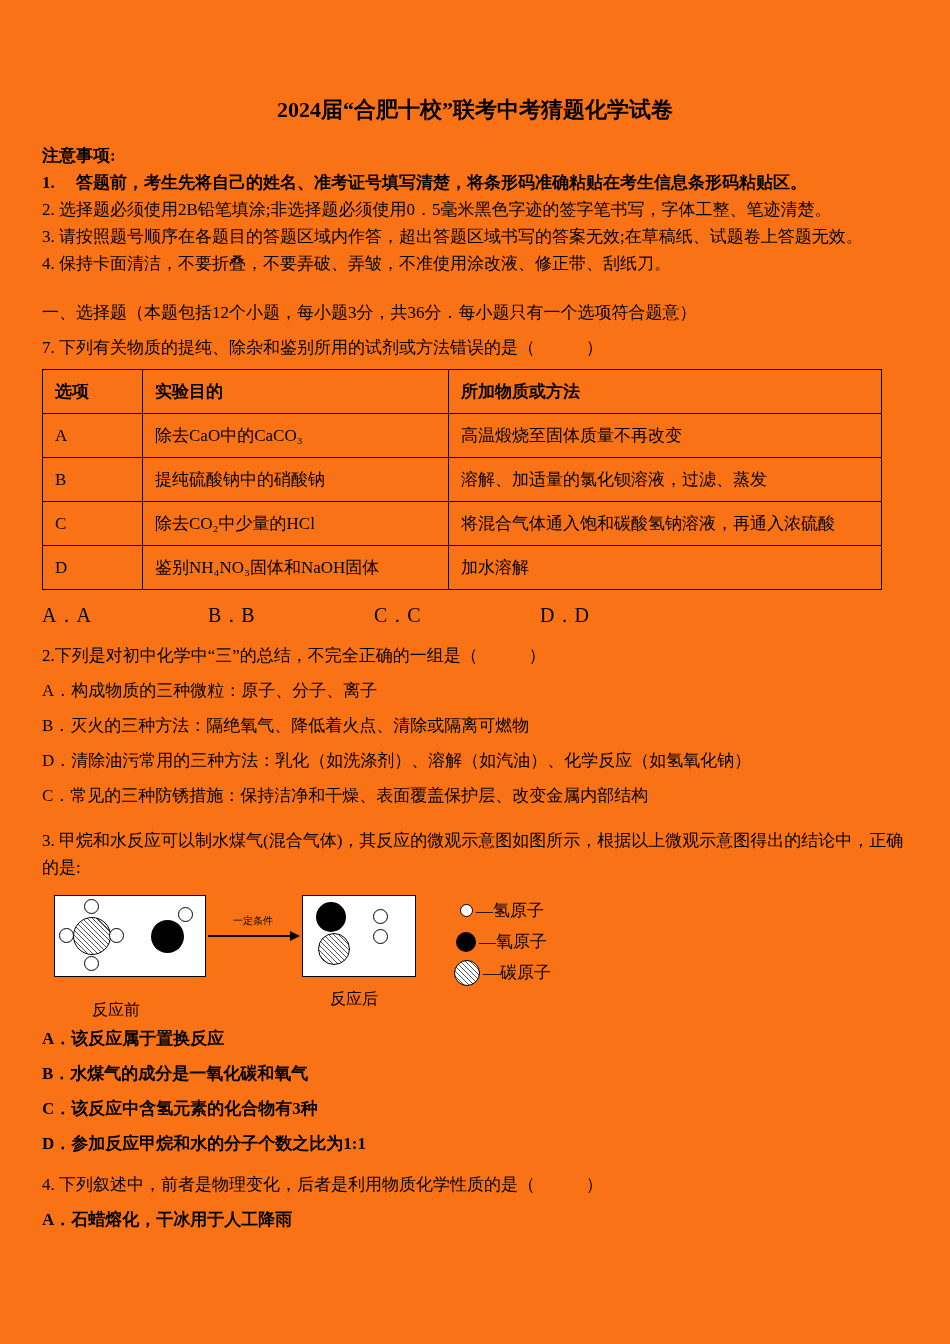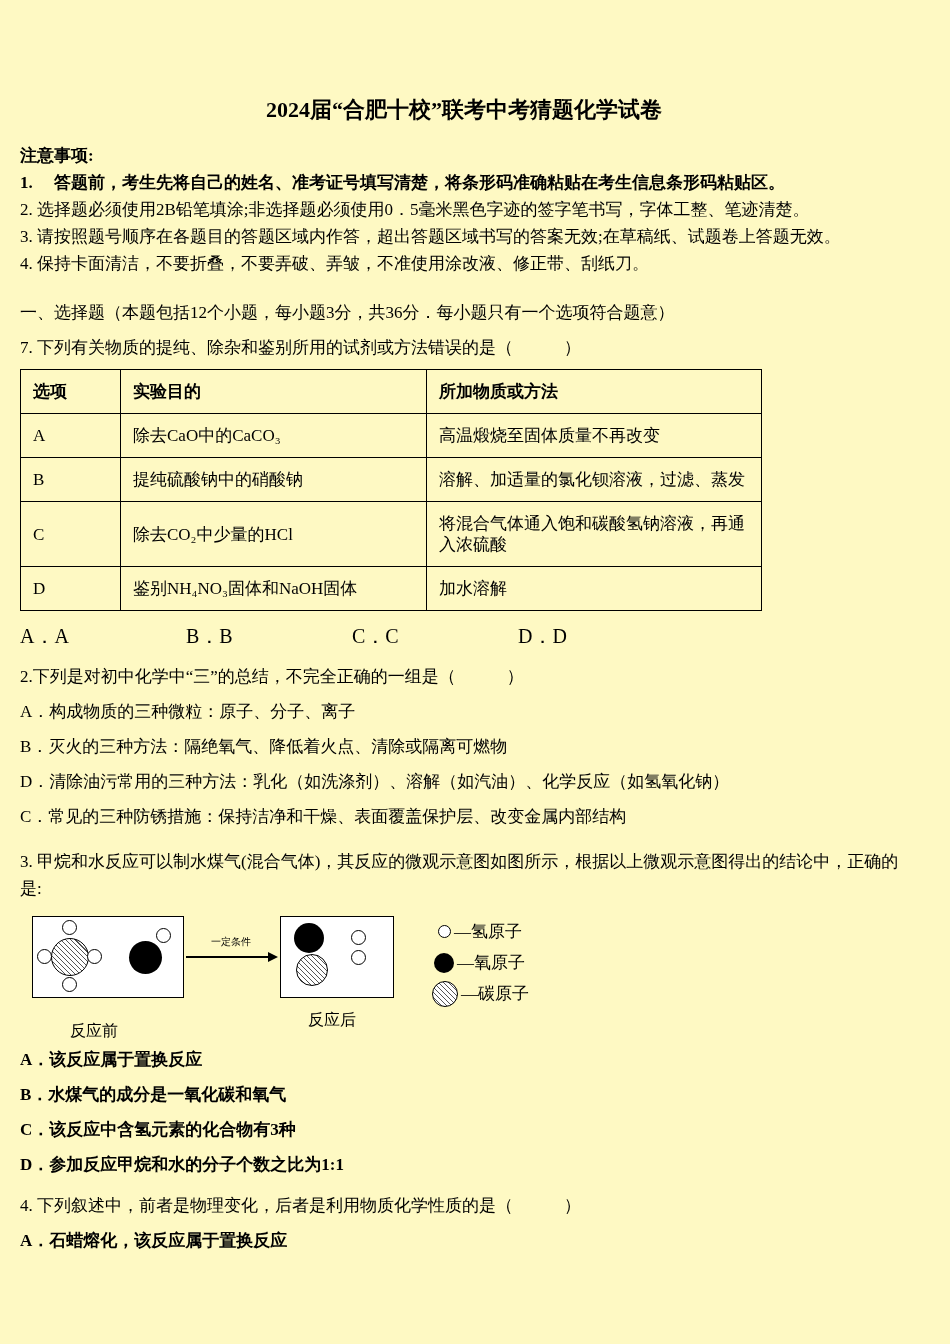--- a/index.html
+++ b/index.html
@@ -1,25 +1,25 @@
 <!DOCTYPE html>
 <html><head>
 <meta charset="utf-8">
 <style>
   *{box-sizing:border-box;margin:0;padding:0;}
   html,body{background:#ffffff;}
   body{width:950px;color:#000;font-family:"Liberation Serif","DejaVu Serif",serif;}
-  .page{width:950px;min-height:1344px;padding:94px 42px 40px 20px;background:#fef9c3;}
+  .page{width:950px;min-height:1344px;padding:94px 42px 40px 42px;background:#f97316;}
   .title{font-size:22px;font-weight:bold;text-align:center;line-height:32px;margin-bottom:16px;}
   .notice-heading{font-size:17px;font-weight:bold;line-height:27px;}
   .notice-item{font-size:17px;line-height:27px;}
   .bold{font-weight:bold;}
   .section-heading{font-size:17px;line-height:27px;margin-top:22px;}
   .stem{font-size:17px;line-height:27px;margin-top:8px;}
-  table.q-table{border-collapse:collapse;width:742px;table-layout:fixed;margin-top:8px;}
+  table.q-table{border-collapse:collapse;width:840px;table-layout:fixed;margin-top:8px;}
   .q-table th,.q-table td{border:1px solid #000;font-size:17px;line-height:21px;padding:11px 12px;text-align:left;vertical-align:middle;}
   .q-table th{font-weight:bold;}
   .abcd-row{font-size:20px;line-height:27px;margin-top:12px;}
   .abcd-row span{display:inline-block;width:166px;}
   .option{font-size:17px;line-height:27px;margin-top:8px;}
   .q2-gap{margin-top:13px;}
   
   .diagram{position:relative;height:122px;margin:14px 0 8px 12px;}
   .mol-box{position:absolute;border:1.5px solid #000;background:#fff;}
   .circle{position:absolute;border-radius:50%;}
@@ -147,15 +147,15 @@
       </div>
     </div>
   </div>
 
   <div class="option bold">A．该反应属于置换反应</div>
   <div class="option bold">B．水煤气的成分是一氧化碳和氧气</div>
   <div class="option bold">C．该反应中含氢元素的化合物有3种</div>
   <div class="option bold">D．参加反应甲烷和水的分子个数之比为1:1</div>
 
   <div class="stem" style="margin-top:14px;">4. 下列叙述中，前者是物理变化，后者是利用物质化学性质的是（　　　）</div>
-  <div class="option bold">A．石蜡熔化，该反应属于置换反应</div>
+  <div class="option bold">A．石蜡熔化，干冰用于人工降雨</div>
 
 </div>
 
 </body></html>

